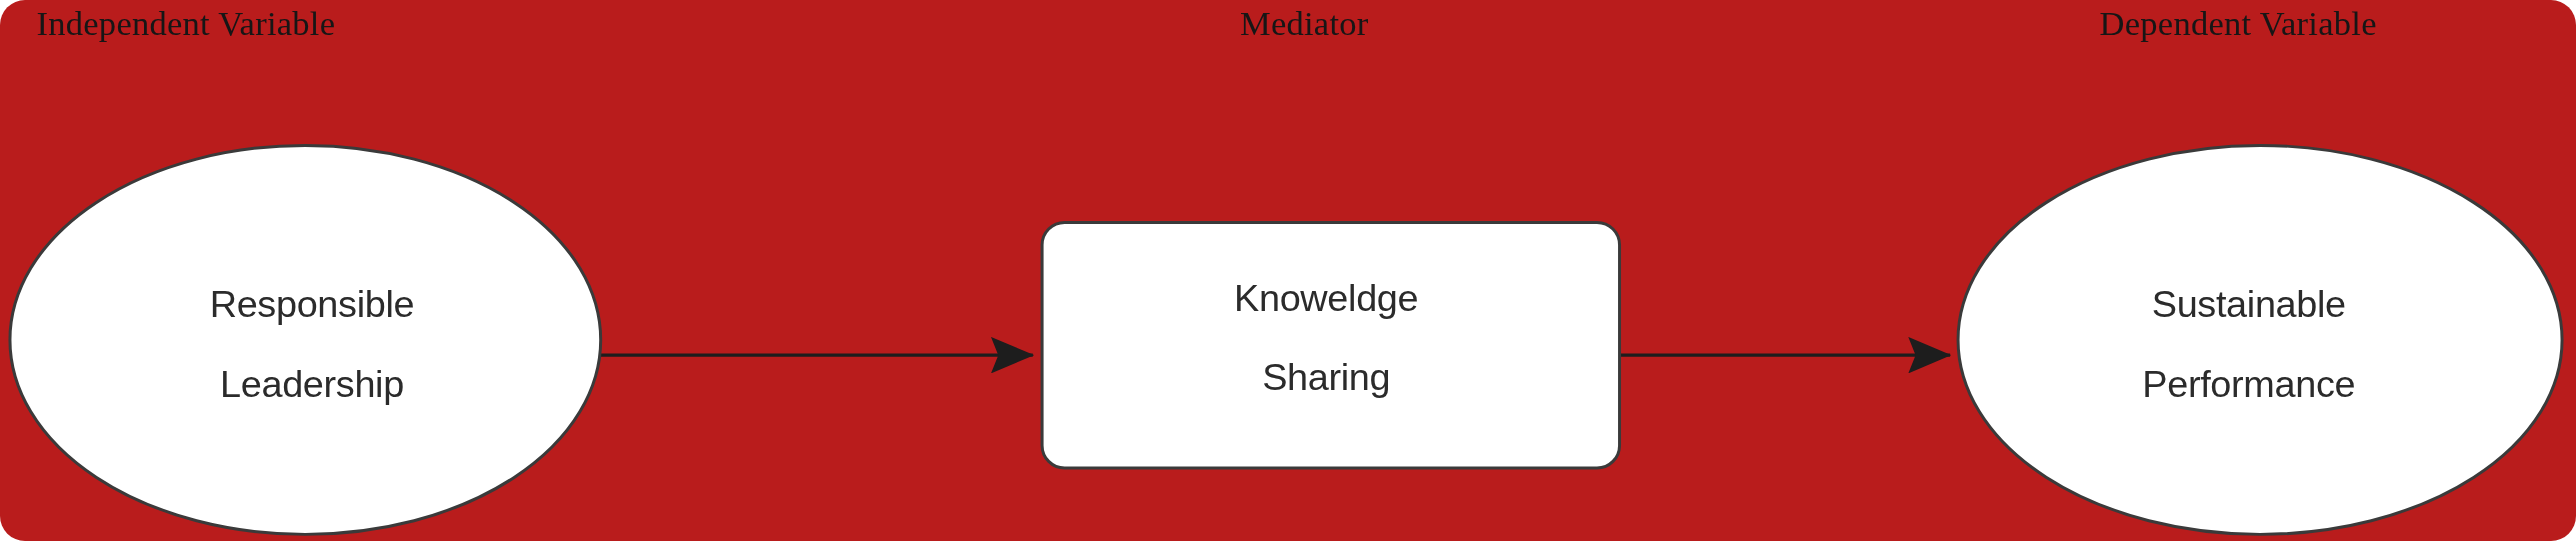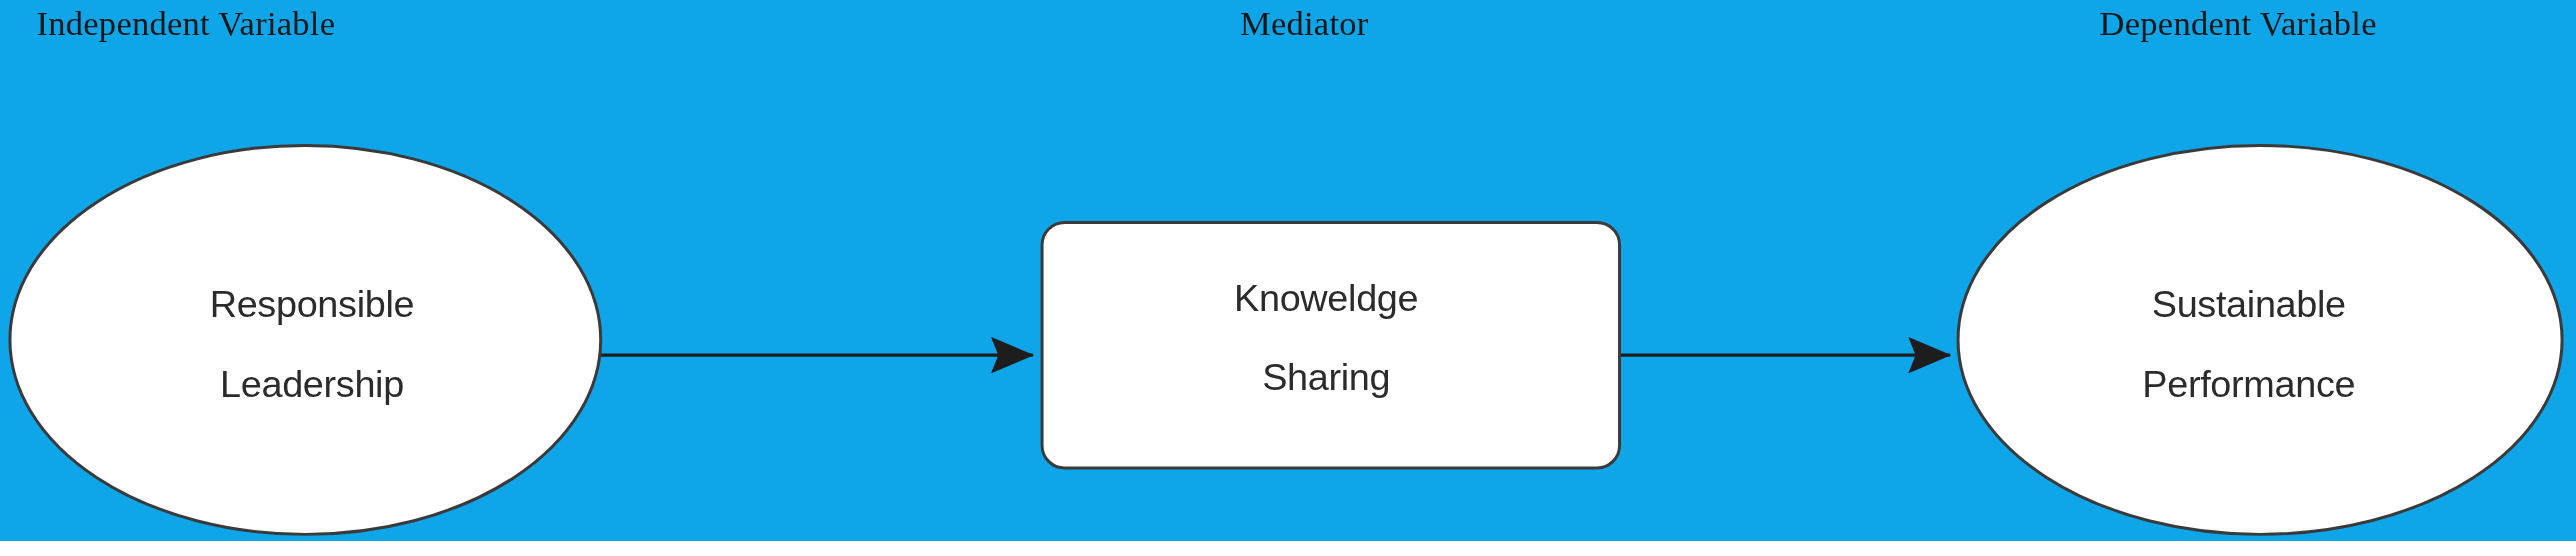--- a/index.html
+++ b/index.html
@@ -8,22 +8,23 @@
     padding: 0;
     background: #ffffff;
   }
   body {
     font-family: "Liberation Sans", sans-serif;
   }
   #stage {
     position: relative;
     width: 2576px;
     height: 541px;
-    background: #0ea5e9;
+    background: #b91c1c;
     overflow: hidden;
+    border-radius: 25px;
   }
   #diagram-svg {
     position: absolute;
     left: 0;
     top: 0;
     width: 2576px;
     height: 557px;
     display: block;
   }
   .col-header {

